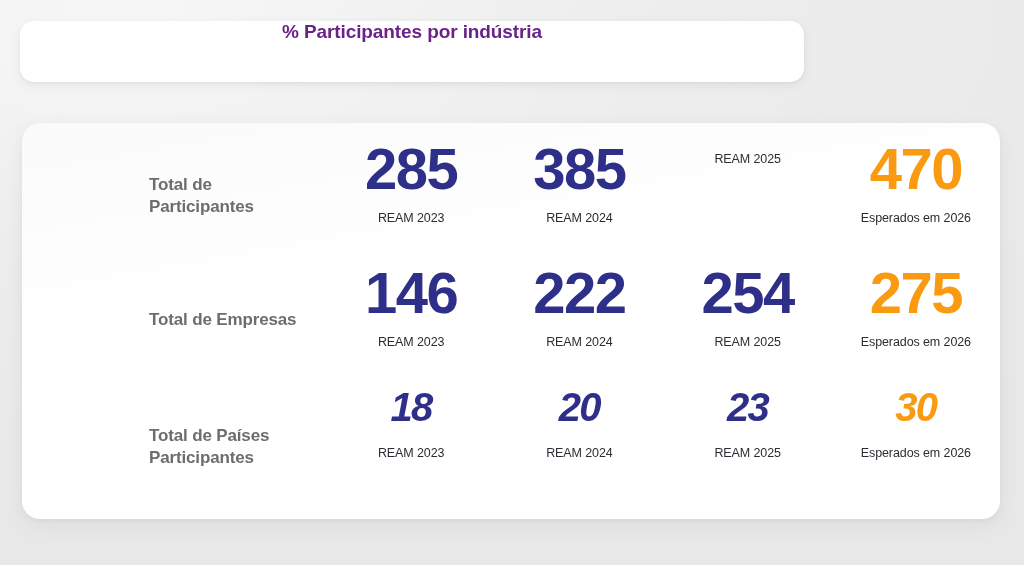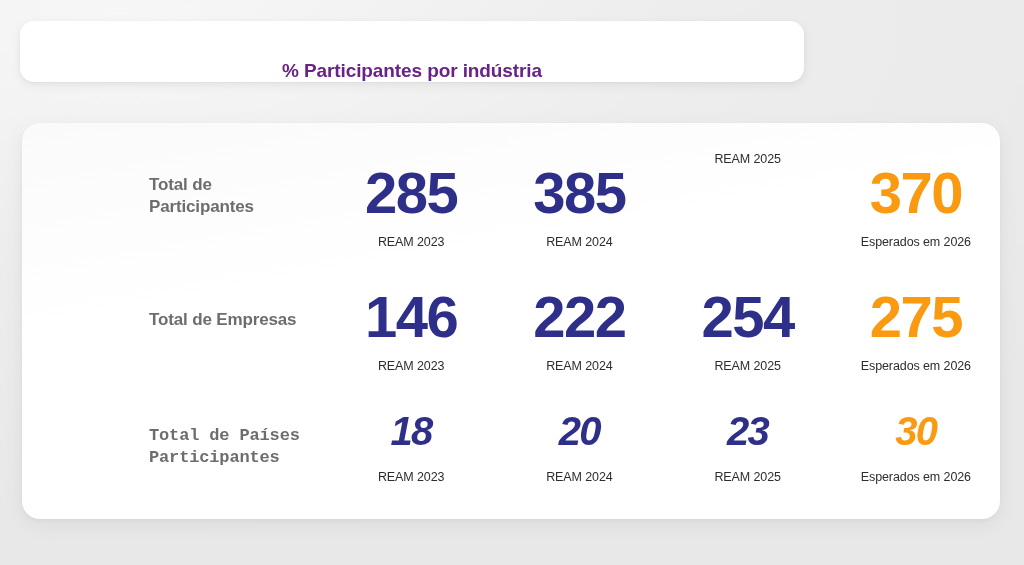--- a/index.html
+++ b/index.html
@@ -23,21 +23,21 @@
     position: absolute;
     left: 20px;
     top: 21px;
     width: 784px;
     height: 61px;
     background: #ffffff;
     border-radius: 14px;
     box-shadow: 0 3px 10px rgba(120,120,125,0.13),
                 0 1px 2px rgba(120,120,125,0.08);
     display: flex;
-    align-items: flex-end;
+    align-items: flex-start;
     justify-content: center;
   }
 
   .title-text {
     font-size: 19px;
     font-weight: bold;
     color: #6b2288;
     letter-spacing: -0.1px;
     white-space: nowrap;
   }
@@ -93,38 +93,37 @@
     align-items: center;
     justify-content: flex-start;
   }
 
   .cell-value {
     font-size: 58px;
     font-weight: bold;
     line-height: 1.02;
     letter-spacing: -1.5px;
     color: #2e2f88;
-    margin-top: 24px;
   }
 
   .cell-value.highlight { color: #fa9a11; }
 
   .cell-label {
     margin-top: 13px;
     font-size: 12.5px;
     font-weight: normal;
     color: #2c2c33;
     letter-spacing: -0.1px;
     white-space: nowrap;
   }
 
   
   .stat-row.compact .cell-value { font-size: 40px; font-style: italic; }
   .stat-row.compact .cell-label { margin-top: 18px; }
-  .stat-row.compact .row-label { margin-top: 0px; font-family: Liberation Mono, monospace; }
+  .stat-row.compact .row-label { margin-top: 0px; }
 </style>
 </head>
 <body>
 
 <div class="title-card">
   <div class="title-text">% Participantes por indústria</div>
 </div>
 
 <div class="stats-card">
 
@@ -136,21 +135,21 @@
         <div class="cell-label">REAM 2023</div>
       </div>
       <div class="cell">
         <div class="cell-value">385</div>
         <div class="cell-label">REAM 2024</div>
       </div>
       <div class="cell">
         <div class="cell-label">REAM 2025</div>
       </div>
       <div class="cell">
-        <div class="cell-value highlight">370</div>
+        <div class="cell-value highlight">470</div>
         <div class="cell-label">Esperados em 2026</div>
       </div>
     </div>
   </div>
 
   <div class="stat-row">
     <div class="row-label">Total de Empresas</div>
     <div class="cells">
       <div class="cell">
         <div class="cell-value">146</div>

